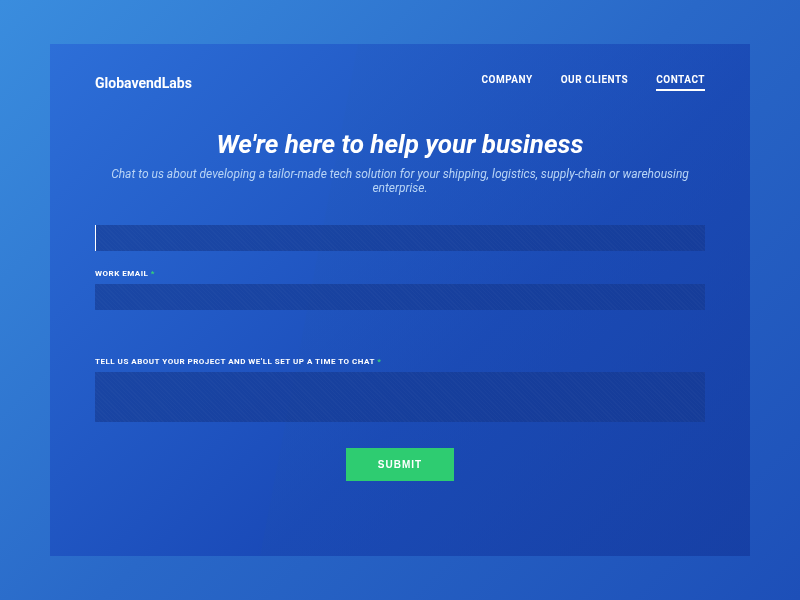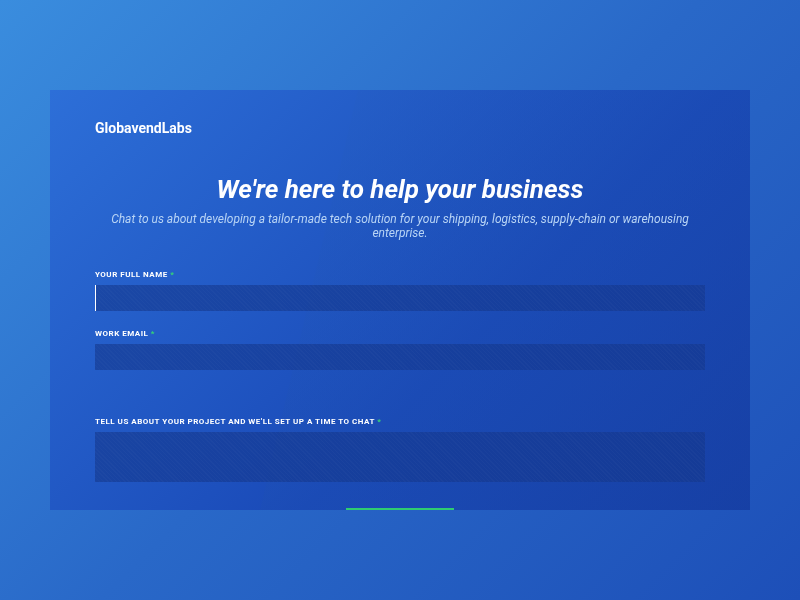--- a/index.html
+++ b/index.html
@@ -12,21 +12,21 @@
       height: 600px;
       background: linear-gradient(135deg, #3a8dde 0%, #2968c8 50%, #1d4fb8 100%);
       font-family: -apple-system, BlinkMacSystemFont, "Segoe UI", Roboto, Helvetica, Arial, sans-serif;
       overflow: hidden;
       display: flex;
       align-items: center;
       justify-content: center;
     }
     .page {
       width: 700px;
-      height: 420px;
+      height: 512px;
       background: linear-gradient(135deg, #2d6fd8 0%, #1a4ab8 60%, #1842a8 100%);
       position: relative;
       padding: 30px 45px;
       overflow: hidden;
     }
     .page::before {
       content: "";
       position: absolute;
       top: 0;
       right: 0;
@@ -146,31 +146,35 @@
       letter-spacing: 1px;
       cursor: pointer;
     }
   </style>
 </head>
 <body>
 
 <div class="page">
   <div class="header">
     <div class="logo">GlobavendLabs</div>
+    <div class="nav">
+      <div class="nav-item">COMPANY</div>
+      <div class="nav-item">OUR CLIENTS</div>
+      <div class="nav-item active">CONTACT</div>
+    </div>
   </div>
 
   <div class="hero">
     <h1 class="title">We're here to help your business</h1>
     <p class="subtitle">Chat to us about developing a tailor-made tech solution for your shipping, logistics, supply-chain or warehousing enterprise.</p>
   </div>
 
   <div class="form">
     <div class="row">
       <div class="field">
-        <label class="label"><span>YOUR FULL NAME</span> <span class="req">*</span></label>
         <input class="input typing" type="text" value="" style="">
       </div>
     </div>
 
     <div class="row">
       <div class="field">
         <label class="label"><span>WORK EMAIL</span> <span class="req">*</span></label>
         <input class="input" type="text" value="" style="">
       </div>
     </div>

